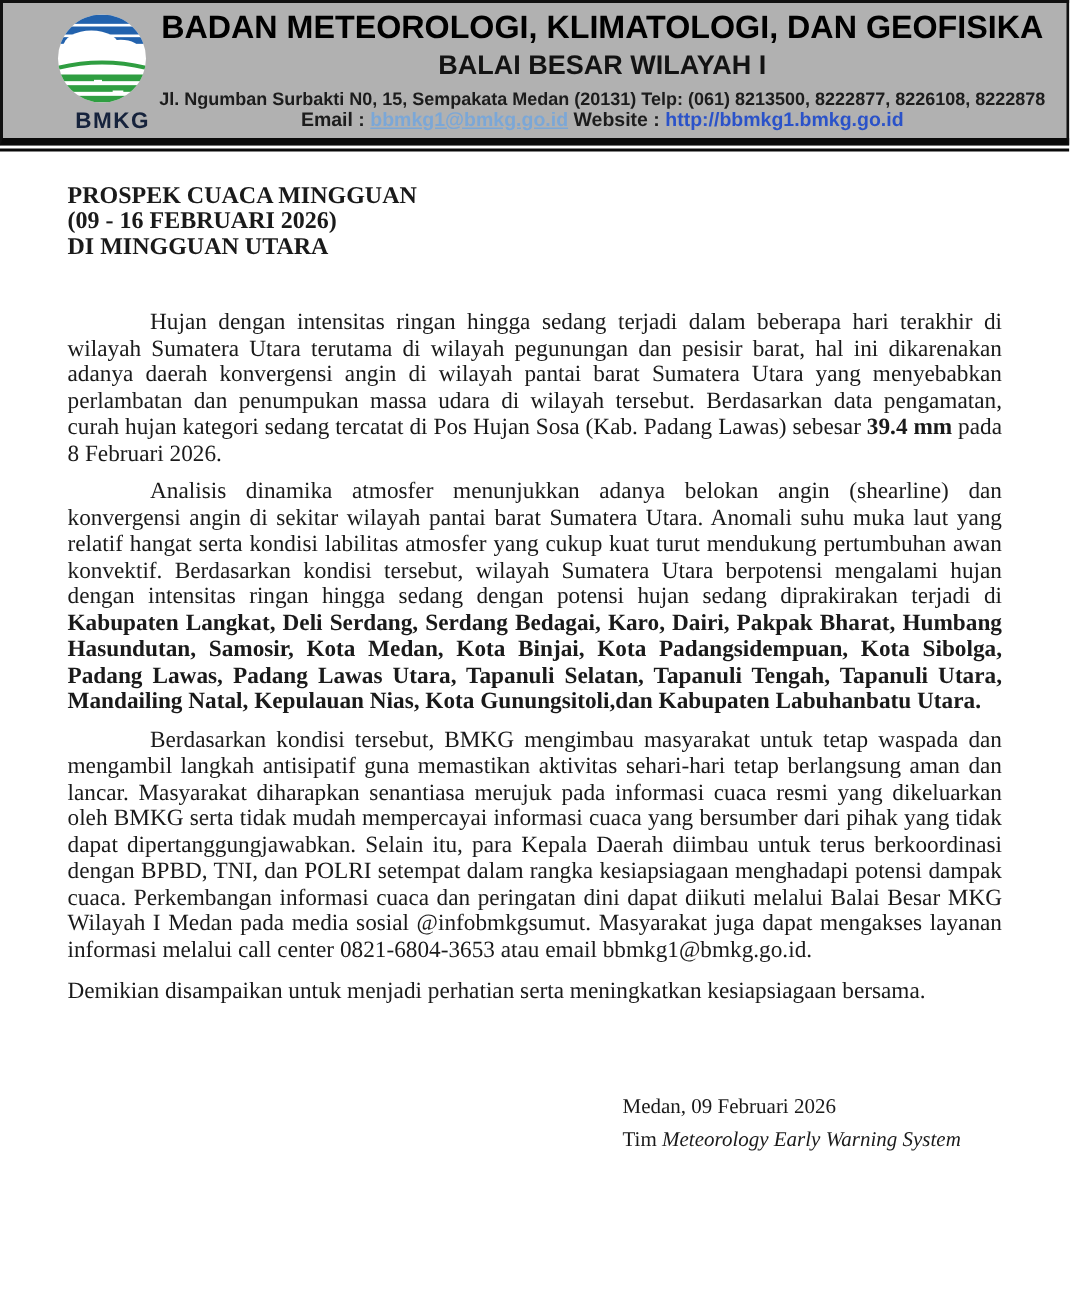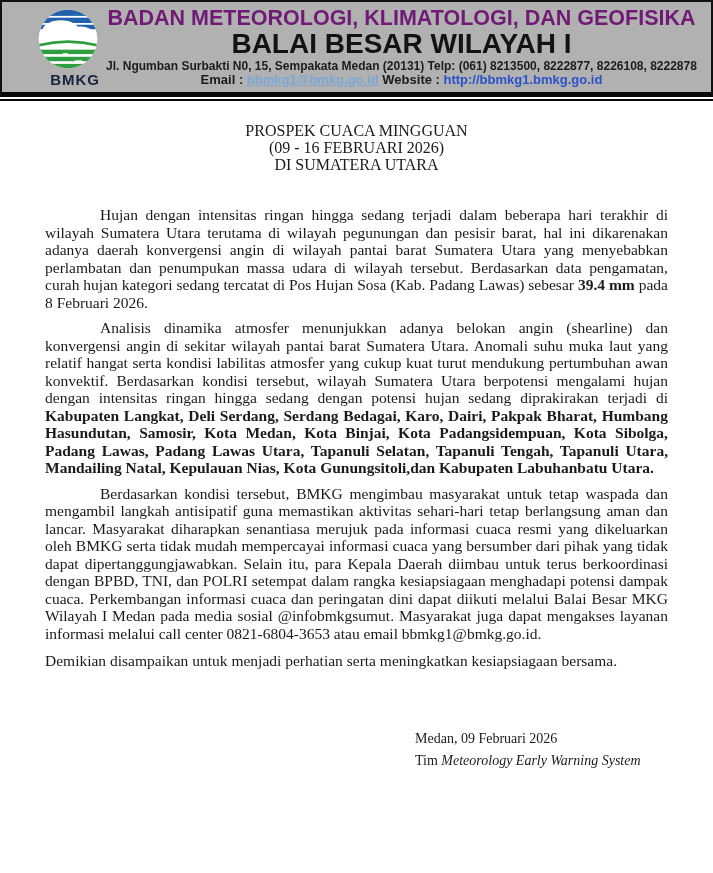--- a/index.html
+++ b/index.html
@@ -42,35 +42,35 @@
   .logo-text{
     font-family:"Liberation Sans", sans-serif;
     font-weight:bold;font-size:15px;color:#16233c;
     letter-spacing:1px;line-height:14px;margin-top:-2px;
   }
   .head-text{
     flex:1;display:flex;flex-direction:column;align-items:center;
     font-family:"Liberation Sans", sans-serif;
     text-align:center;
   }
-  .org1{font-weight:bold;font-size:21.5px;line-height:25px;color:#701a75;}
-  .org2{font-weight:bold;font-size:28px;line-height:25px;color:#131313;}
+  .org1{font-weight:bold;font-size:21.5px;line-height:25px;color:#000000;}
+  .org2{font-weight:bold;font-size:18px;line-height:25px;color:#131313;}
   .addr{font-weight:bold;font-size:12px;line-height:14px;color:#1c1c1c;margin-top:3px;}
   .contact{font-weight:bold;font-size:13px;line-height:14px;color:#1c1c1c;}
   .contact a{text-decoration:none;cursor:pointer;}
   .email-link{color:var(--email-link);text-decoration:underline !important;}
   .website-link{color:var(--website-link);}
   
   .doc{
     padding:21px 45px 0 45px;
     font-size:15.5px;
     line-height:17.5px;
   }
   .title{
-    text-align:center;font-weight:normal;font-size:16px;line-height:17px;
+    text-align:left;font-weight:bold;font-size:16px;line-height:17px;
     margin-bottom:33px;
   }
   .para{
     text-align:justify;
     text-indent:55px;
     margin-bottom:8px;
   }
   .para b{font-weight:bold;margin-top:32px;}
   .closing{
     text-align:left;text-indent:0;
@@ -124,21 +124,21 @@
         <span>Email : </span><a class="email-link">bbmkg1@bmkg.go.id</a><span> Website : </span><a class="website-link">http://bbmkg1.bmkg.go.id</a>
       </div>
     </div>
   </div>
   <div class="rule-thin"></div>
 
   <div class="doc">
     <div class="title">
       <div>PROSPEK CUACA MINGGUAN</div>
       <div>(09 -  16 FEBRUARI 2026)</div>
-      <div>DI SUMATERA UTARA</div>
+      <div>DI MINGGUAN UTARA</div>
     </div>
 
     <p class="para"><span>Hujan dengan intensitas ringan hingga sedang terjadi dalam beberapa hari terakhir di wilayah Sumatera Utara terutama di wilayah pegunungan dan pesisir barat, hal ini dikarenakan adanya daerah konvergensi angin di wilayah pantai barat Sumatera Utara yang menyebabkan perlambatan dan penumpukan massa udara di wilayah tersebut. Berdasarkan data pengamatan, curah hujan kategori sedang tercatat di Pos Hujan Sosa (Kab. Padang Lawas) sebesar </span><b>39.4 mm</b><span> pada 8 Februari 2026.</span></p>
 
     <p class="para"><span>Analisis dinamika atmosfer menunjukkan adanya belokan angin (shearline) dan konvergensi angin di sekitar wilayah pantai barat Sumatera Utara. Anomali suhu muka laut yang relatif hangat serta kondisi labilitas atmosfer yang cukup kuat turut mendukung pertumbuhan awan konvektif. Berdasarkan kondisi tersebut, wilayah Sumatera Utara berpotensi mengalami hujan dengan intensitas ringan hingga sedang dengan potensi hujan sedang diprakirakan terjadi di </span><b>Kabupaten Langkat, Deli Serdang,  Serdang Bedagai, Karo, Dairi, Pakpak Bharat, Humbang Hasundutan, Samosir, Kota Medan, Kota Binjai, Kota Padangsidempuan, Kota Sibolga, Padang Lawas, Padang Lawas Utara, Tapanuli Selatan, Tapanuli Tengah, Tapanuli Utara, Mandailing Natal, Kepulauan Nias, Kota Gunungsitoli,dan Kabupaten Labuhanbatu Utara.</b></p>
 
     <p class="para"><span>Berdasarkan kondisi tersebut, BMKG mengimbau masyarakat untuk tetap waspada dan mengambil langkah antisipatif guna memastikan aktivitas sehari-hari tetap berlangsung aman dan lancar. Masyarakat diharapkan senantiasa merujuk pada informasi cuaca resmi yang dikeluarkan oleh BMKG serta tidak mudah mempercayai informasi cuaca yang bersumber dari pihak yang tidak dapat dipertanggungjawabkan. Selain itu, para Kepala Daerah diimbau untuk terus berkoordinasi dengan BPBD, TNI, dan POLRI setempat dalam rangka kesiapsiagaan menghadapi potensi dampak cuaca. Perkembangan informasi cuaca dan peringatan dini dapat diikuti melalui Balai Besar MKG Wilayah I Medan pada media sosial @infobmkgsumut. Masyarakat juga dapat mengakses layanan informasi melalui call center 0821-6804-3653 atau email bbmkg1@bmkg.go.id.</span></p>
 
     <p class="closing">Demikian disampaikan untuk menjadi perhatian serta meningkatkan kesiapsiagaan bersama.</p>
 

